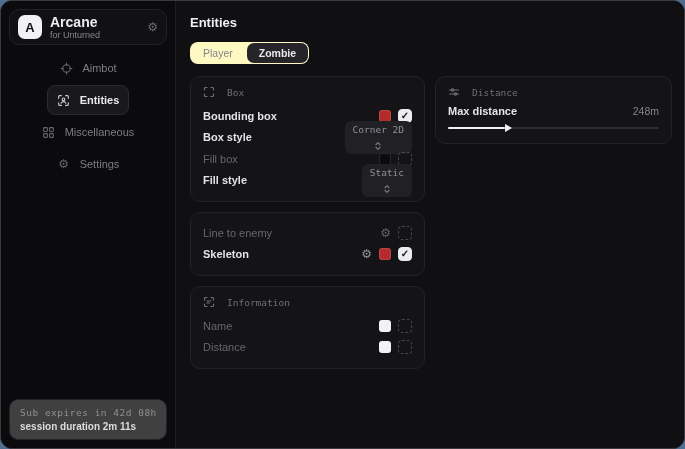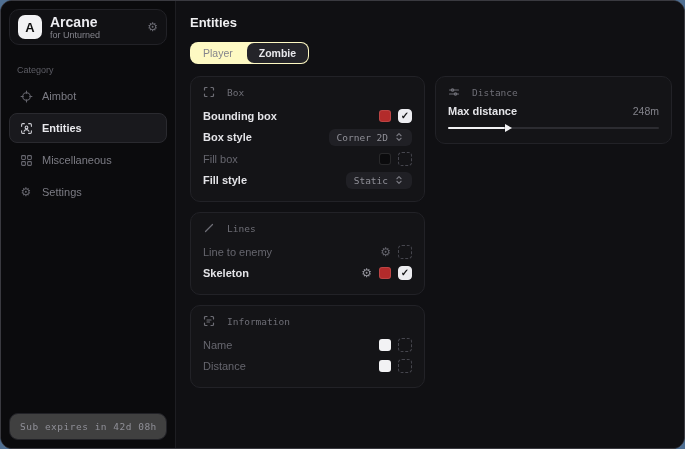--- a/index.html
+++ b/index.html
@@ -45,21 +45,21 @@
   }
   .brand-text { display:flex; flex-direction:column; line-height:1.15; }
   .brand-name { color:#ececf0; font-size:14px; font-weight:bold; }
   .brand-sub  { color:#85858d; font-size:9px; }
   .brand-gear { margin-left:auto; color:#6a6a72; font-size:12px; }
 
   .category-label {
     margin:12px 16px 6px 16px;
     color:#5d5d65; font-size:9px;
   }
-  .nav { display:flex; flex-direction:column; gap:2px; padding:0 8px; }
+  .nav { display:flex; flex-direction:column; gap:2px; padding:0 8px;align-items:center; }
   .nav-item {
     display:flex; align-items:center; gap:9px;
     padding:7px 9px;
     border:1px solid transparent;
     border-radius:8px;
     cursor:pointer;
   }
   .nav-item .nicon { color:#66666e; width:14px; height:14px; display:flex; align-items:center; justify-content:center; }
   .nav-item .nicon svg { width:13px; height:13px; }
   .nav-item .nlabel { color:#7c7c84; font-size:11px; }
@@ -157,20 +157,21 @@
 
   .dropdown {
     display:flex; align-items:center; gap:6px;
     background:#202025;
     border-radius:6px;
     padding:3px 8px;
     color:#8f8f97;
     font-family:"DejaVu Sans Mono", monospace;
     font-size:9.5px;
     cursor:pointer;
+    flex-direction:column;
   }
   .dropdown svg { width:10px; height:10px; color:#7a7a82; }
 
   .row-gear { color:#62626a; font-size:12px; line-height:1; cursor:pointer; }
   .row-gear.bright { color:#94949c; }
 
   
   .gen-row { display:flex; align-items:center; justify-content:space-between; margin-top:2px; }
   .gen-value {
     color:#83838b; font-size:10.5px;
@@ -202,21 +203,20 @@
 
     <div class="brand-card">
       <div class="brand-logo">A</div>
       <div class="brand-text">
         <span class="brand-name">Arcane</span>
         <span class="brand-sub">for Unturned</span>
       </div>
       <span class="brand-gear gear-glyph">⚙</span>
     </div>
 
-    <div class="category-label">Category</div>
 
     <div class="nav">
 
       <div class="nav-item">
         <span class="nicon">
           <svg viewBox="0 0 24 24" fill="none" stroke="currentColor" stroke-width="2" stroke-linecap="round">
             <circle cx="12" cy="12" r="7"></circle>
             <line x1="12" y1="2" x2="12" y2="6"></line>
               <line x1="12" y1="18" x2="12" y2="22"></line>
             <line x1="2" y1="12" x2="6" y2="12"></line>
@@ -255,20 +255,21 @@
 
       <div class="nav-item">
         <span class="nicon gear-glyph">⚙</span>
         <span class="nlabel">Settings</span>
       </div>
 
     </div>
 
     <div class="sidebar-footer">
       <div class="sub-expires">Sub expires in 42d 08h</div>
+      <div class="session-duration">session duration 2m 11s</div>
     </div>
 
   </div>
 
   <div class="main">
 
     <div class="page-title">Entities</div>
 
     <div class="tabs">
       <div class="tab">Player</div>
@@ -327,26 +328,20 @@
               <span>Static</span>
               <svg viewBox="0 0 24 24" fill="none" stroke="currentColor" stroke-width="2.6" stroke-linecap="round" stroke-linejoin="round">
                 <path d="M7 9l5-5 5 5"></path>
                   <path d="M7 15l5 5 5-5"></path>
               </svg>
             </span>
           </div>
         </div>
 
         <div class="card">
-          <div class="card-header">
-            <svg viewBox="0 0 24 24" fill="none" stroke="currentColor" stroke-width="2.4" stroke-linecap="round">
-              <line x1="5" y1="19" x2="19" y2="5"></line>
-            </svg>
-            <span>Lines</span>
-          </div>
 
           <div class="row">
             <span class="rlabel dim">Line to enemy</span>
             <span class="controls">
               <span class="row-gear gear-glyph">⚙</span>
               <span class="checkbox">
                 
               </span>
             </span>
           </div>

